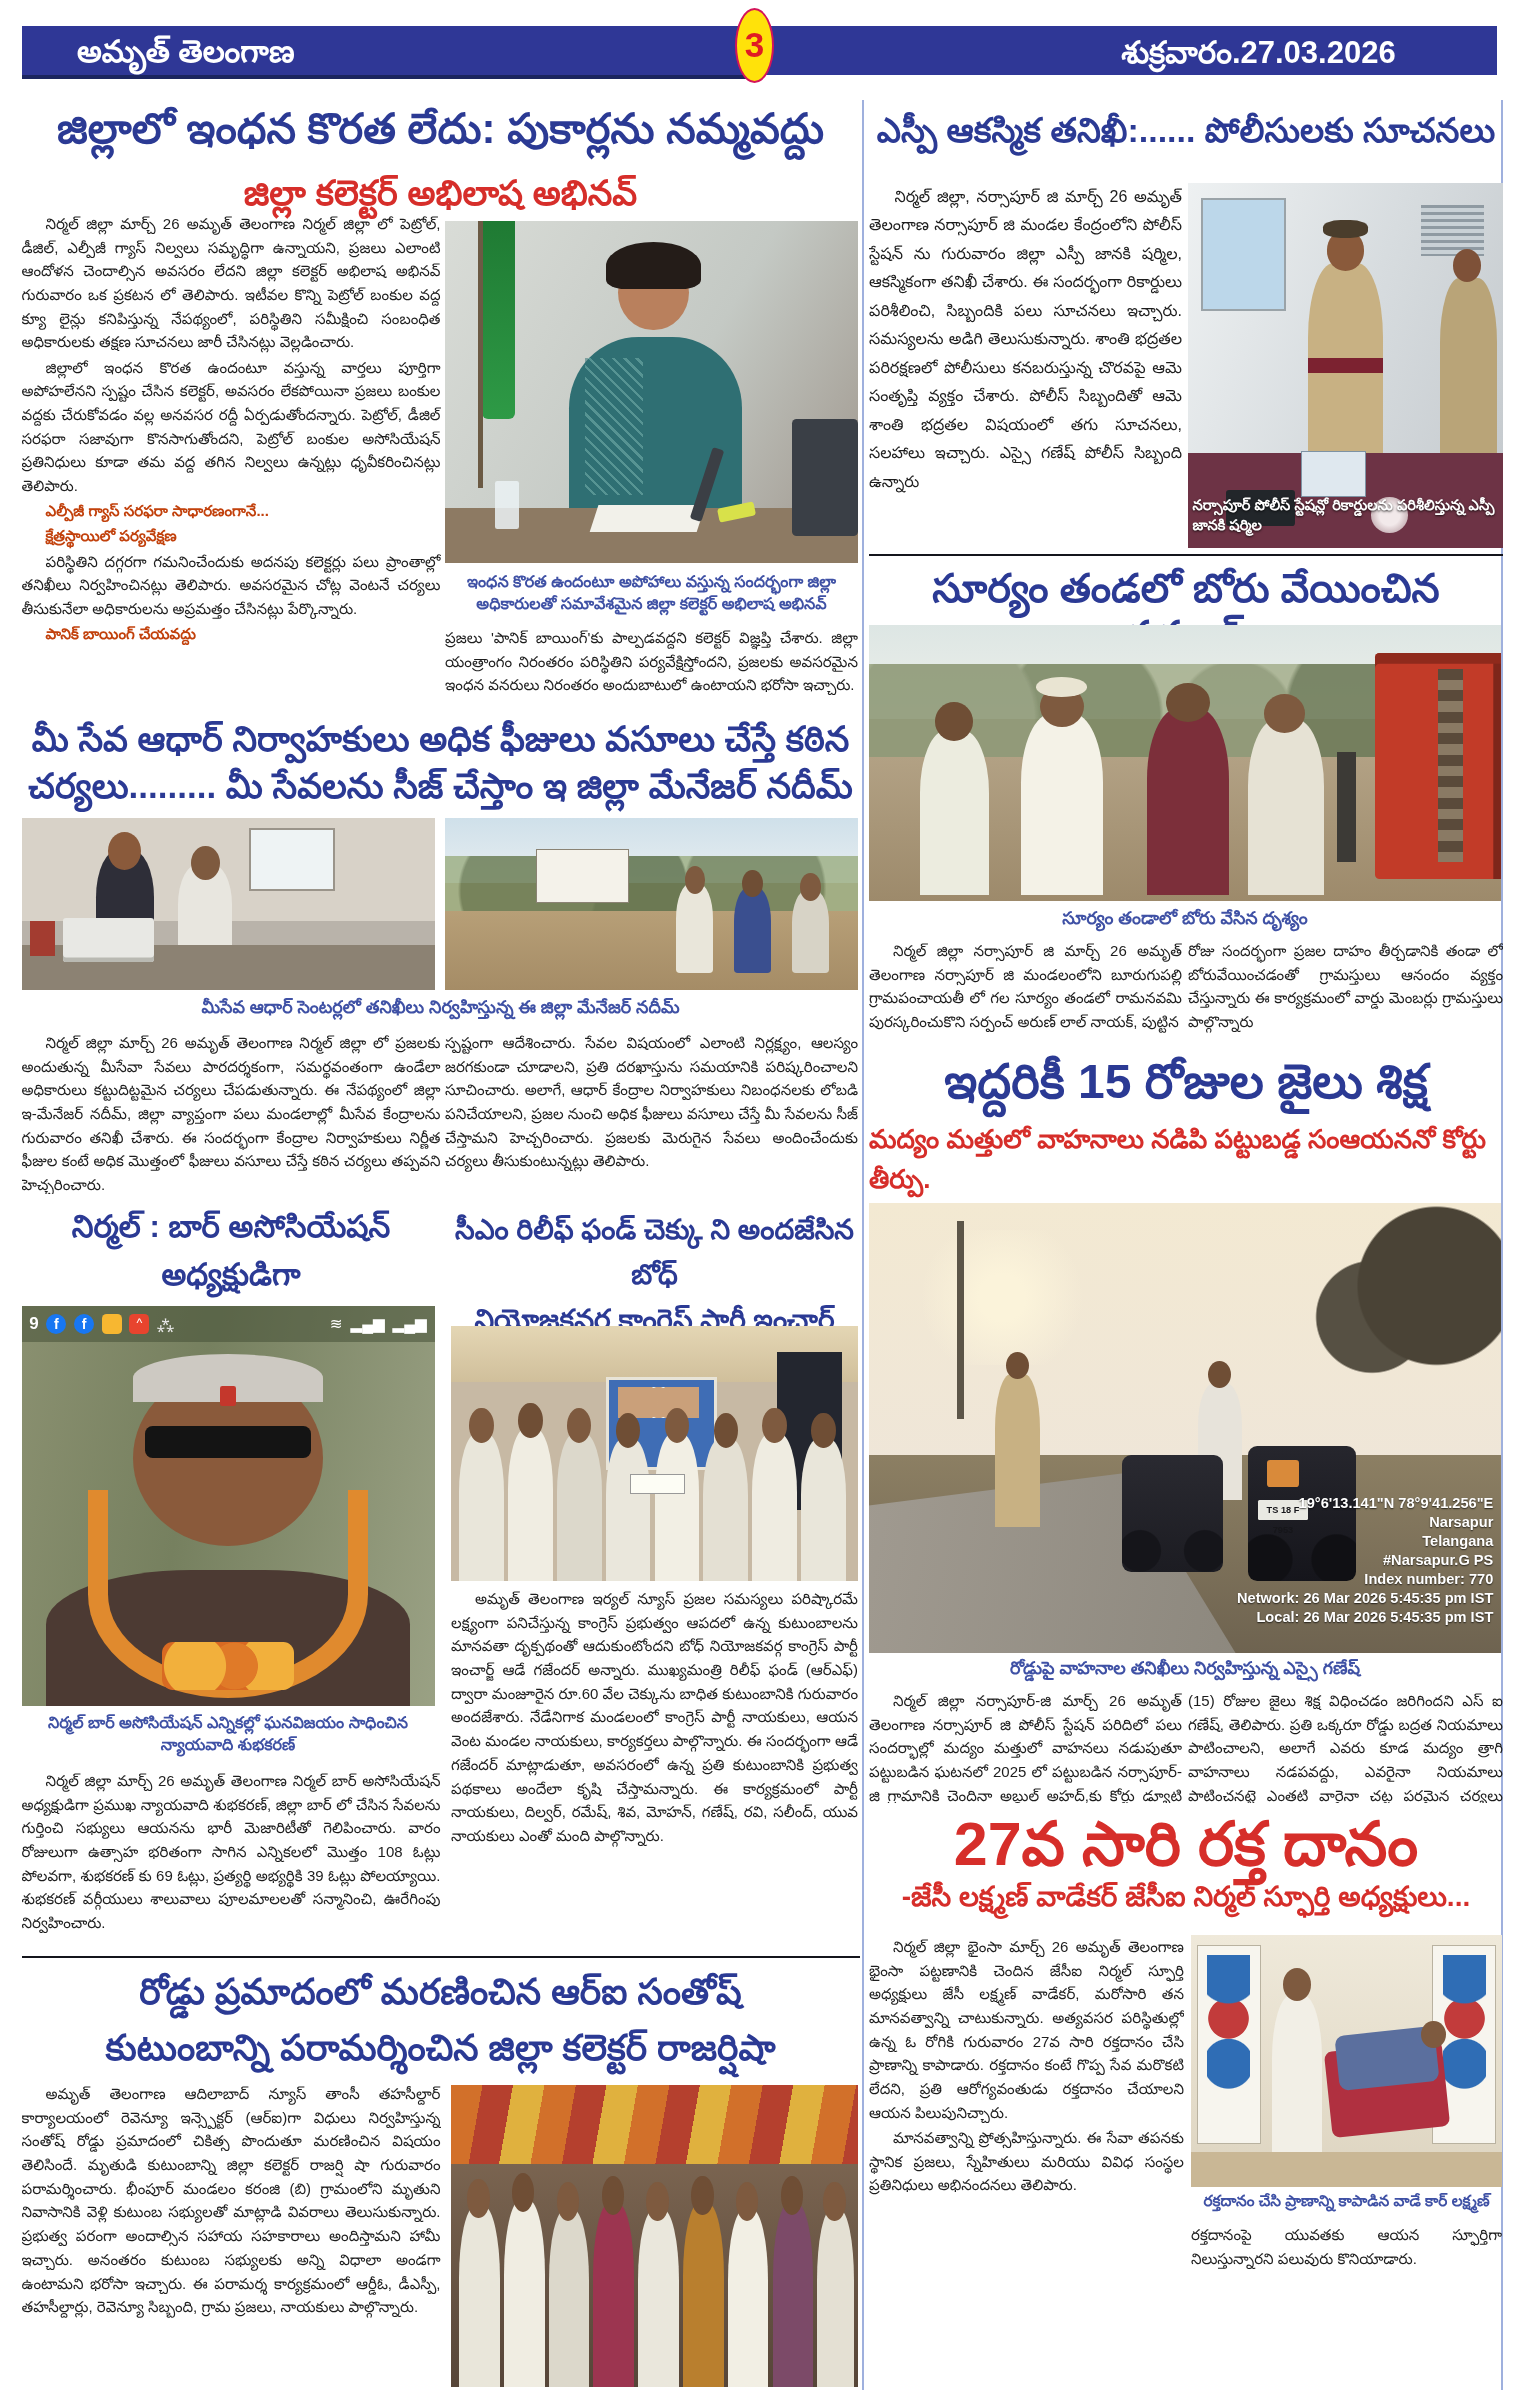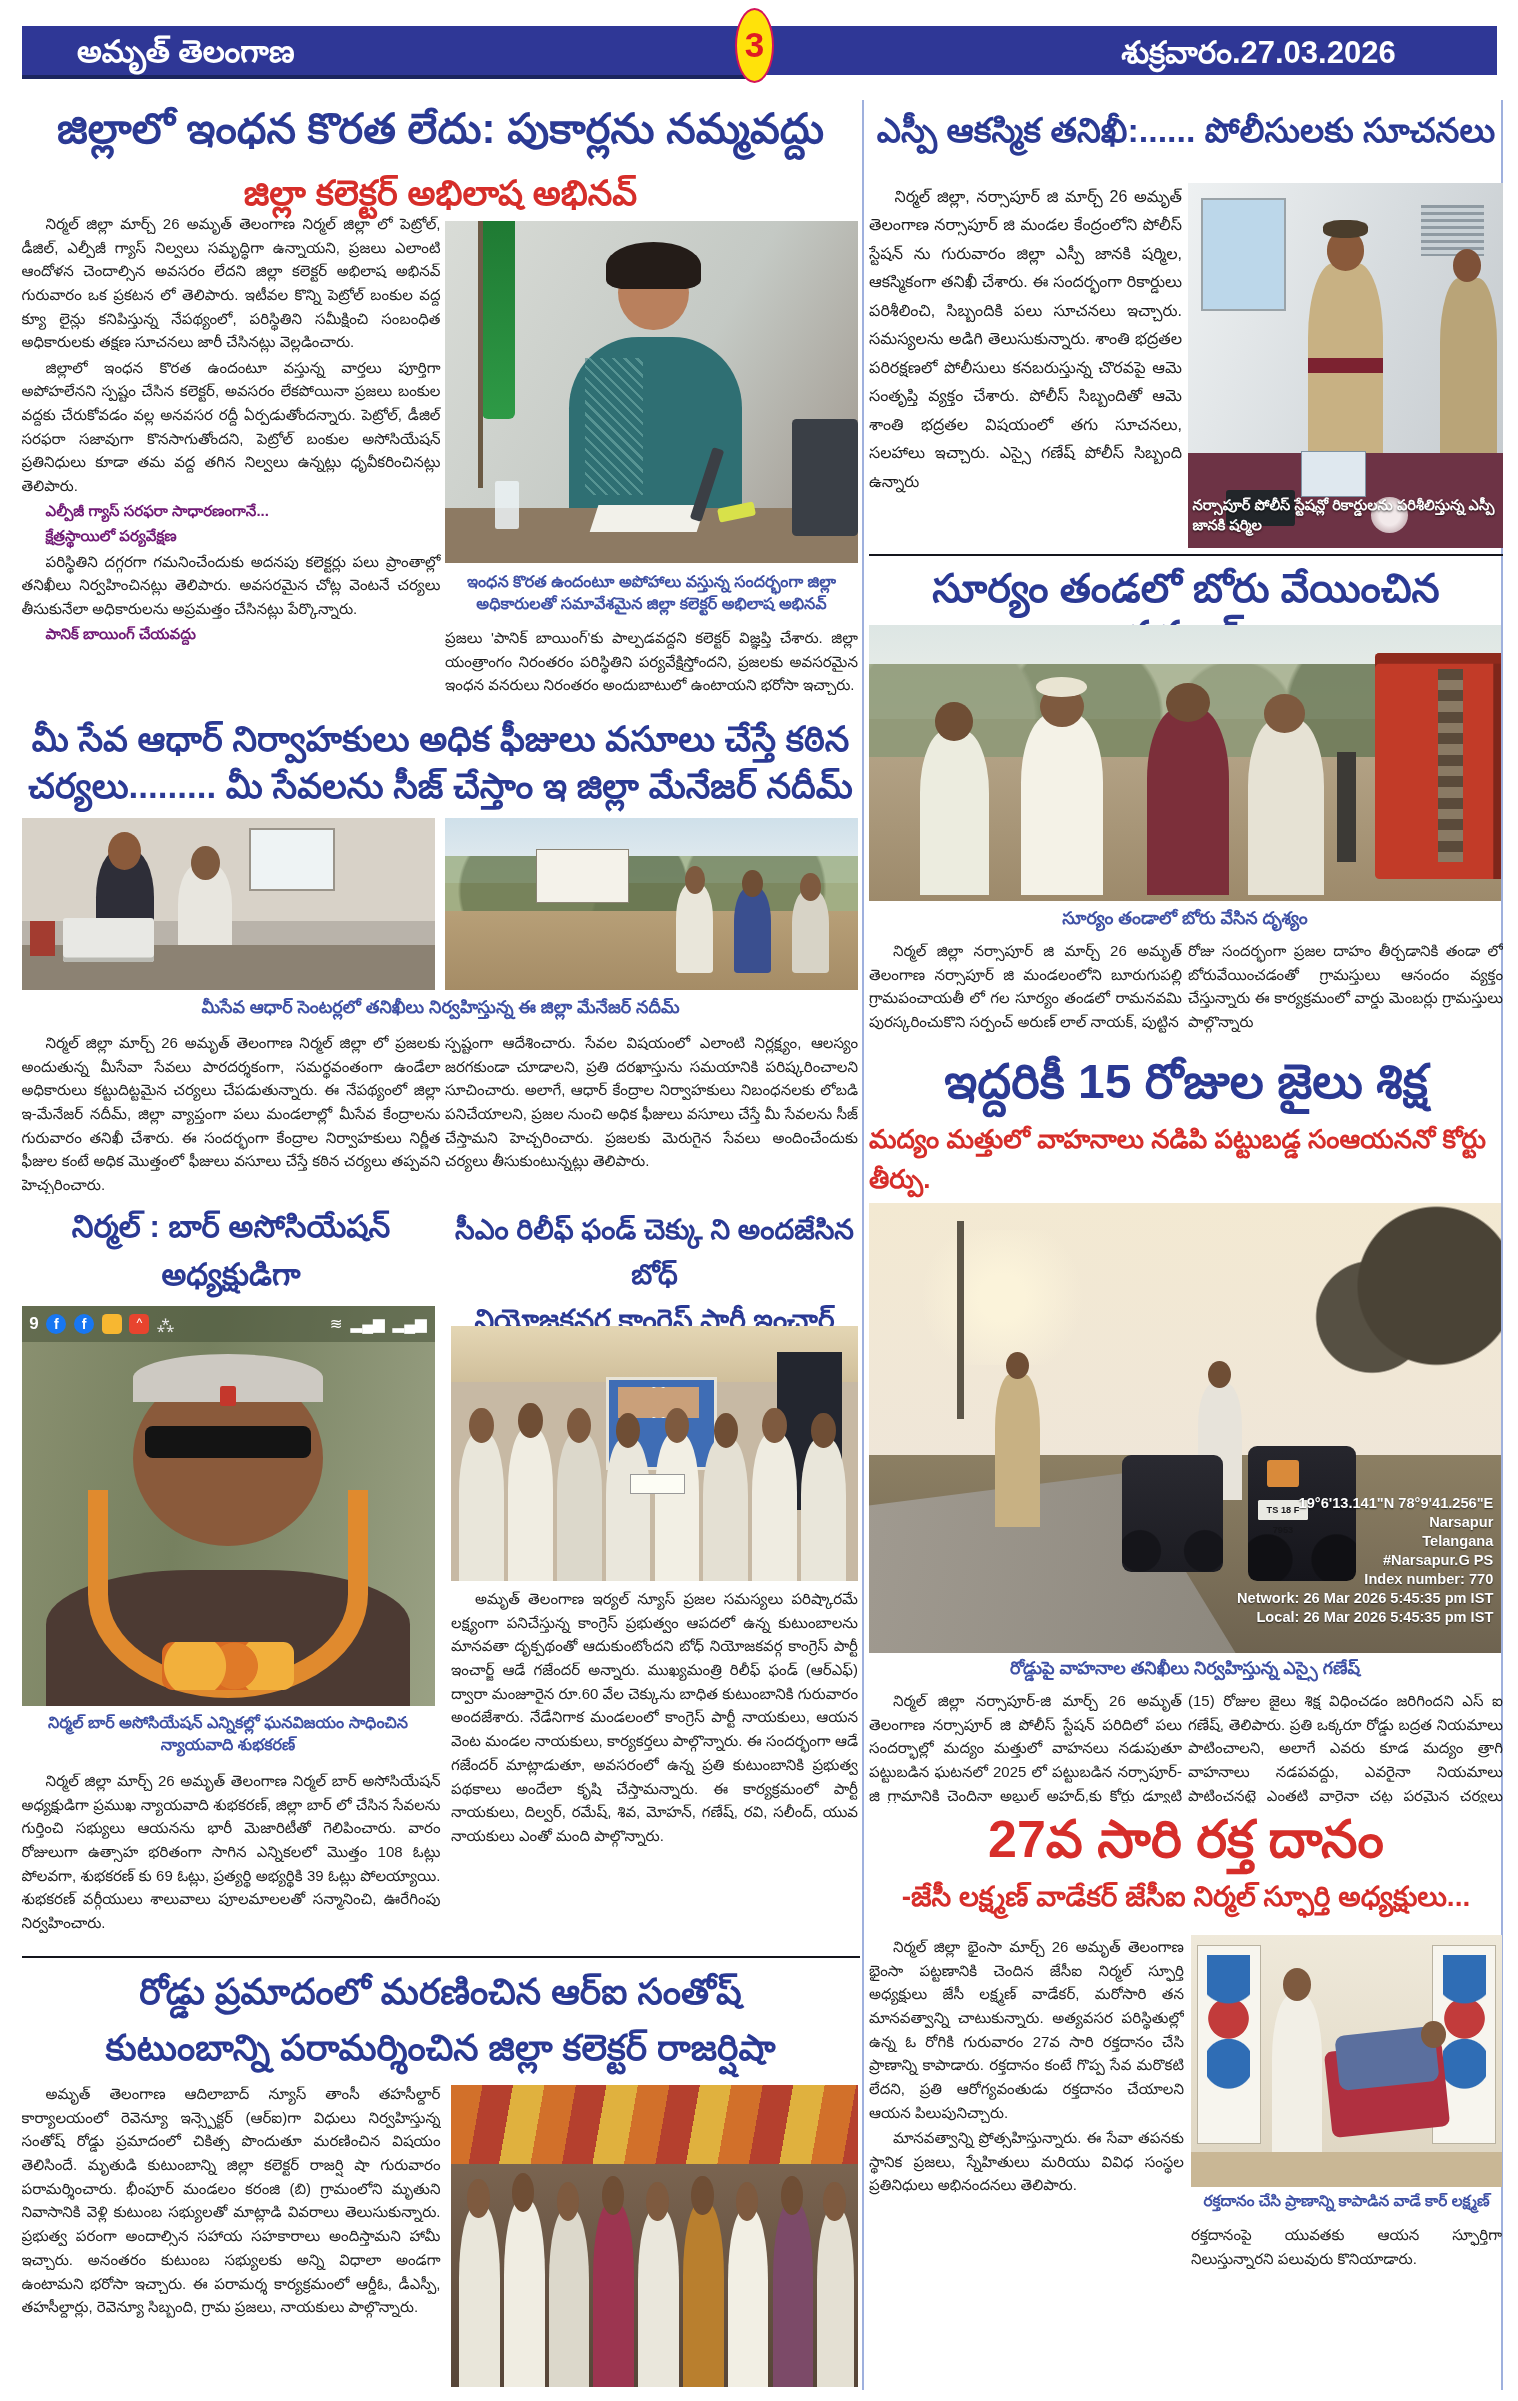--- a/index.html
+++ b/index.html
@@ -2,21 +2,21 @@
 <html style="font-size:12.3px"><head>
 <meta charset="utf-8">
 <style>
   html,body{margin:0;padding:0;background:#ffffff;}
   body{width:1518px;height:2401px;position:relative;font-family:"Liberation Sans",sans-serif;}
   .abs{position:absolute;}
   .hl{color:#2b3a94;font-weight:bold;text-align:center;line-height:1.18;}
   .hl-red{color:#d62e2a;font-weight:bold;text-align:center;line-height:1.2;}
   .body-text{font-size:15px;line-height:1.58;color:#1d1d1d;text-align:justify;}
   .body-text p{margin:0 0 1.5px 0;text-indent:1.6em;}
-  .body-text .subh{font-weight:bold;text-indent:1.6em;color:#701a75;}
+  .body-text .subh{font-weight:bold;text-indent:1.6em;color:#c2410c;}
   .caption{color:#3f51a5;font-weight:bold;text-align:center;line-height:1.35;font-size:16px;}
   .photo{position:absolute;overflow:hidden;background:#9a958c;}
   .photo .abs{position:absolute;}
   .vline{position:absolute;width:1.5px;background:#9fb0dd;}
   .hrule{position:absolute;background:#14151c;}
   .gps{position:absolute;right:7.7px;bottom:26px;text-align:right;color:#ffffff;font-size:14.6px;line-height:1.3;text-shadow:0 0.8px 1.5px rgba(0,0,0,.7);font-weight:bold;}
   .overlay-cap{position:absolute;left:4.6px;right:4.6px;bottom:31px;color:#fff;font-size:14.6px;font-weight:bold;text-shadow:0 0.8px 2.3px rgba(0,0,0,.8);}
   .fig{position:absolute;border-radius:4.6px;}
   .head{position:absolute;border-radius:50%;}
 </style>
@@ -273,21 +273,21 @@
   </div>
 </div>
 <div class="abs caption" style="left:869px;top:1657px;width:632px;font-size:17.6px;">రోడ్డుపై వాహనాల తనిఖీలు నిర్వహిస్తున్న ఎస్సై గణేష్</div>
 <div class="abs body-text" style="left:869px;top:1689px;width:313px;height:114px;overflow:hidden;">
   <p>నిర్మల్ జిల్లా నర్సాపూర్-జి మార్చ్ 26 అమృత్ తెలంగాణ నర్సాపూర్ జి పోలీస్ స్టేషన్ పరిదిలో పలు సందర్భాల్లో మద్యం మత్తులో వాహనలు నడుపుతూ పట్టుబడిన ఘటనలో 2025 లో పట్టుబడిన నర్సాపూర్-జి గ్రామానికి చెందినా అబ్దుల్ అహద్,కు కోర్టు డ్యూటి ఆఫీసర్ వినోద్ కుమార్, సెకండ్ క్లాసు మేజిస్ట్రేట్ నర్సయ్య, ముందు ప్రవేశ పెట్టగా, మేజిస్ట్రేట్,</p>
 </div>
 <div class="abs body-text" style="left:1188px;top:1689px;width:315px;height:114px;overflow:hidden;">
   <p style="text-indent:0;">(15) రోజుల జైలు శిక్ష విధించడం జరిగిందని  ఎస్ ఐ గణేష్, తెలిపారు. ప్రతి ఒక్కరూ రోడ్డు బద్రత నియమాలు పాటించాలని, అలాగే ఎవరు కూడ మద్యం త్రాగి వాహనాలు నడపవద్దు, ఎవరైనా నియమాలు పాటించనట్టై ఎంతటి వారైనా చట్ట పరమైన చర్యలు తీసుకుంటామని ఎస్ ఐ  తెలిపిపారు</p>
 </div>
 
-<div class="abs hl-red" style="left:869px;top:1808px;width:634px;font-size:52px;">27వ సారి రక్త దానం</div>
+<div class="abs hl-red" style="left:869px;top:1808px;width:634px;font-size:61px;">27వ సారి రక్త దానం</div>
 <div class="abs hl-red" style="left:869px;top:1880px;width:634px;font-size:28px;">-జేసీ లక్ష్మణ్ వాడేకర్ జేసీఐ నిర్మల్ స్ఫూర్తి అధ్యక్షులు...</div>
 <div class="abs body-text" style="left:869px;top:1935px;width:315px;height:453px;overflow:hidden;">
   <p>నిర్మల్ జిల్లా భైంసా మార్చ్ 26 అమృత్ తెలంగాణ భైంసా పట్టణానికి చెందిన జేసీఐ నిర్మల్ స్ఫూర్తి అధ్యక్షులు జేసీ లక్ష్మణ్ వాడేకర్, మరోసారి తన మానవత్వాన్ని చాటుకున్నారు. అత్యవసర పరిస్థితుల్లో ఉన్న ఓ రోగికి గురువారం 27వ సారి రక్తదానం చేసి ప్రాణాన్ని కాపాడారు. రక్తదానం కంటే గొప్ప సేవ మరొకటి లేదని, ప్రతి ఆరోగ్యవంతుడు రక్తదానం చేయాలని ఆయన పిలుపునిచ్చారు.</p>
   <p>మానవత్వాన్ని ప్రోత్సహిస్తున్నారు. ఈ సేవా తపనకు స్థానిక ప్రజలు, స్నేహితులు మరియు వివిధ సంస్థల ప్రతినిధులు అభినందనలు తెలిపారు.</p>
 </div>
 <div class="photo" style="left:1191px;top:1935px;width:311px;height:252px;background:#e8e3d6;">
   <div class="abs" style="left:0;top:0;width:100%;height:100%;background:linear-gradient(#efe9da,#ddd4c0);"></div>
   <div class="abs" style="left:2%;top:4%;width:20%;height:78%;background:#f7f5ee;border:1.5px solid #b9b2a0;"></div>
   <div class="abs" style="left:5%;top:8%;width:14%;height:60%;background:radial-gradient(circle at 50% 12%,#2f6db5 22%,transparent 23%),radial-gradient(circle at 50% 42%,#c23b3b 22%,transparent 23%),radial-gradient(circle at 50% 72%,#2f6db5 22%,transparent 23%),transparent;"></div>
   <div class="abs" style="right:2%;top:4%;width:20%;height:78%;background:#f7f5ee;border:1.5px solid #b9b2a0;"></div>

